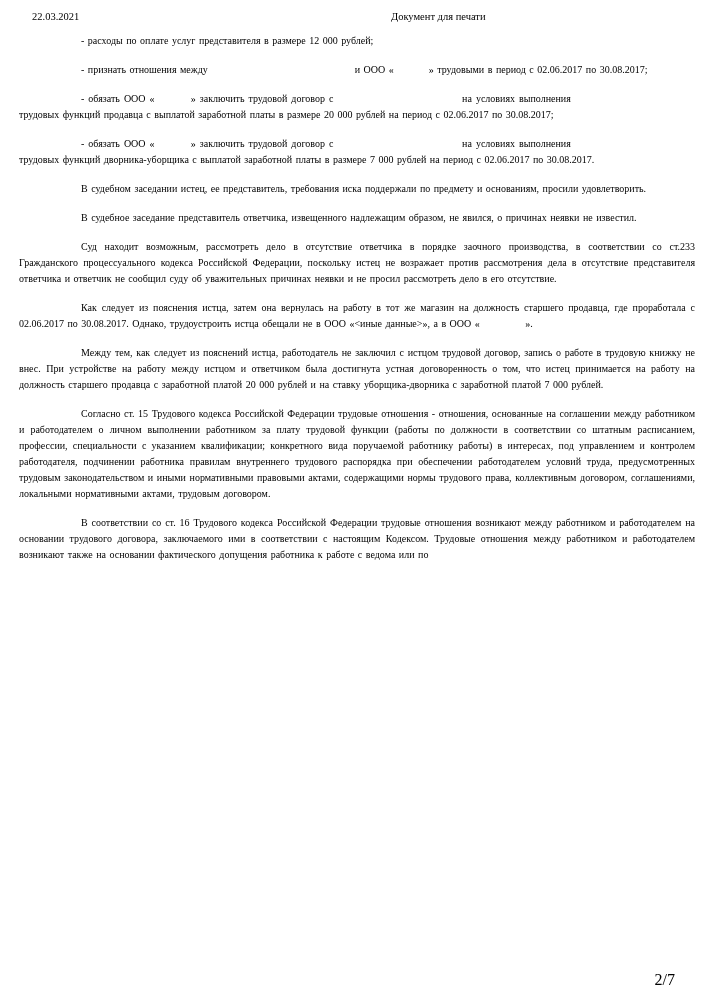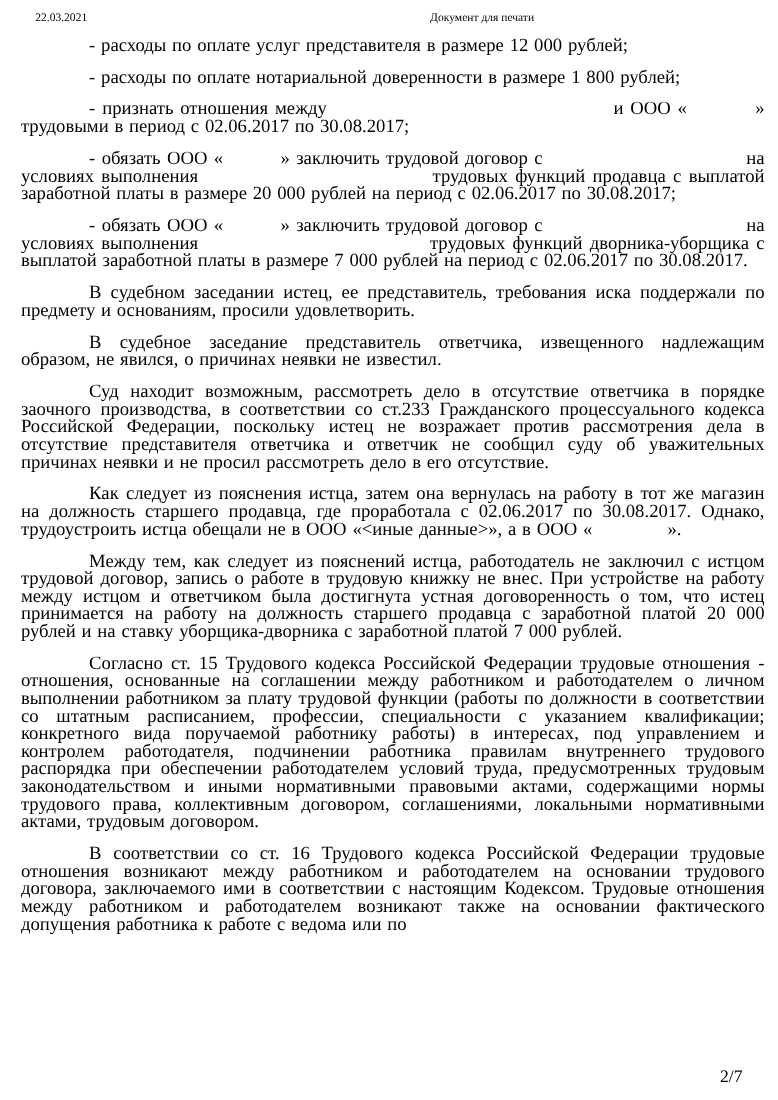--- a/index.html
+++ b/index.html
@@ -36,21 +36,21 @@
     position: absolute;
     left: 351px;
     top: 0;
     margin-left: 40px;
   }
   .doc-content {
     position: absolute;
     top: 33px;
     left: 19px;
     width: 676px;
-    font-size: 17px;
+    font-size: 10px;
     line-height: 16px;
     text-align: justify;
     color: #000000;
   }
   .doc-content p {
     margin: 0 0 13px 0;
     text-indent: 62px;
     word-spacing: 1px;
   }
   .print-footer {
@@ -67,21 +67,20 @@
 
 <div class="page">
 
   <div class="print-header">
     <span class="hdr-date">22.03.2021</span>
     <span class="hdr-title">Документ для печати</span>
   </div>
 
   <div class="doc-content">
     <p>- расходы по оплате услуг представителя в размере 12 000 рублей;</p>
-    <p>- расходы по оплате нотариальной доверенности в размере 1 800 рублей;</p>
     <p>- признать отношения между &nbsp;&nbsp;&nbsp;&nbsp;&nbsp;&nbsp;&nbsp;&nbsp;&nbsp;&nbsp;&nbsp;&nbsp;&nbsp;&nbsp;&nbsp;&nbsp;&nbsp;&nbsp;&nbsp;&nbsp;&nbsp;&nbsp;&nbsp;&nbsp;&nbsp;&nbsp;&nbsp;&nbsp;&nbsp;&nbsp;&nbsp;&nbsp;&nbsp;&nbsp;&nbsp;&nbsp;&nbsp;&nbsp;&nbsp;&nbsp; и ООО «&nbsp;&nbsp;&nbsp;&nbsp;&nbsp;&nbsp;&nbsp;&nbsp;&nbsp;&nbsp;» трудовыми в период с 02.06.2017 по 30.08.2017;</p>
     <p>- обязать ООО «&nbsp;&nbsp;&nbsp;&nbsp;&nbsp;&nbsp;&nbsp;&nbsp;&nbsp;» заключить трудовой договор с &nbsp;&nbsp;&nbsp;&nbsp;&nbsp;&nbsp;&nbsp;&nbsp;&nbsp;&nbsp;&nbsp;&nbsp;&nbsp;&nbsp;&nbsp;&nbsp;&nbsp;&nbsp;&nbsp;&nbsp;&nbsp;&nbsp;&nbsp;&nbsp;&nbsp;&nbsp;&nbsp;&nbsp;&nbsp;&nbsp; на условиях выполнения &nbsp;&nbsp;&nbsp;&nbsp;&nbsp;&nbsp;&nbsp;&nbsp;&nbsp;&nbsp;&nbsp;&nbsp;&nbsp;&nbsp;&nbsp;&nbsp;&nbsp;&nbsp;&nbsp;&nbsp;&nbsp;&nbsp;&nbsp;&nbsp;&nbsp;&nbsp;&nbsp;&nbsp;&nbsp;&nbsp; трудовых функций продавца с выплатой заработной платы в размере 20 000 рублей на период с 02.06.2017 по 30.08.2017;</p>
     <p>- обязать ООО «&nbsp;&nbsp;&nbsp;&nbsp;&nbsp;&nbsp;&nbsp;&nbsp;&nbsp;» заключить трудовой договор с &nbsp;&nbsp;&nbsp;&nbsp;&nbsp;&nbsp;&nbsp;&nbsp;&nbsp;&nbsp;&nbsp;&nbsp;&nbsp;&nbsp;&nbsp;&nbsp;&nbsp;&nbsp;&nbsp;&nbsp;&nbsp;&nbsp;&nbsp;&nbsp;&nbsp;&nbsp;&nbsp;&nbsp;&nbsp;&nbsp; на условиях выполнения &nbsp;&nbsp;&nbsp;&nbsp;&nbsp;&nbsp;&nbsp;&nbsp;&nbsp;&nbsp;&nbsp;&nbsp;&nbsp;&nbsp;&nbsp;&nbsp;&nbsp;&nbsp;&nbsp;&nbsp;&nbsp;&nbsp;&nbsp;&nbsp;&nbsp;&nbsp;&nbsp;&nbsp;&nbsp;&nbsp; трудовых функций дворника-уборщика с выплатой заработной платы в размере 7 000 рублей на период с 02.06.2017 по 30.08.2017.</p>
     <p>В судебном заседании истец, ее представитель, требования иска поддержали по предмету и основаниям, просили удовлетворить.</p>
     <p>В судебное заседание представитель ответчика, извещенного надлежащим образом, не явился, о причинах неявки не известил.</p>
     <p>Суд находит возможным, рассмотреть дело в отсутствие ответчика в порядке заочного производства, в соответствии со ст.233 Гражданского процессуального кодекса Российской Федерации, поскольку истец не возражает против рассмотрения дела в отсутствие представителя ответчика и ответчик не сообщил суду об уважительных причинах неявки и не просил рассмотреть дело в его отсутствие.</p>
     <p>Как следует из пояснения истца, затем она вернулась на работу в тот же магазин на должность старшего продавца, где проработала с 02.06.2017 по 30.08.2017. Однако, трудоустроить истца обещали не в ООО «&lt;иные данные&gt;», а в ООО «&nbsp;&nbsp;&nbsp;&nbsp;&nbsp;&nbsp;&nbsp;&nbsp;&nbsp;&nbsp;&nbsp;&nbsp;&nbsp;».</p>
     <p>Между тем, как следует из пояснений истца, работодатель не заключил с истцом трудовой договор, запись о работе в трудовую книжку не внес. При устройстве на работу между истцом и ответчиком была достигнута устная договоренность о том, что истец принимается на работу на должность старшего продавца с заработной платой 20 000 рублей и на ставку уборщика-дворника с заработной платой 7 000 рублей.</p>
     <p>Согласно ст. 15 Трудового кодекса Российской Федерации трудовые отношения - отношения, основанные на соглашении между работником и работодателем о личном выполнении работником за плату трудовой функции (работы по должности в соответствии со штатным расписанием, профессии, специальности с указанием квалификации; конкретного вида поручаемой работнику работы) в интересах, под управлением и контролем работодателя, подчинении работника правилам внутреннего трудового распорядка при обеспечении работодателем условий труда, предусмотренных трудовым законодательством и иными нормативными правовыми актами, содержащими нормы трудового права, коллективным договором, соглашениями, локальными нормативными актами, трудовым договором.</p>
     <p>В соответствии со ст. 16 Трудового кодекса Российской Федерации трудовые отношения возникают между работником и работодателем на основании трудового договора, заключаемого ими в соответствии с настоящим Кодексом. Трудовые отношения между работником и работодателем возникают также на основании фактического допущения работника к работе с ведома или по</p>

